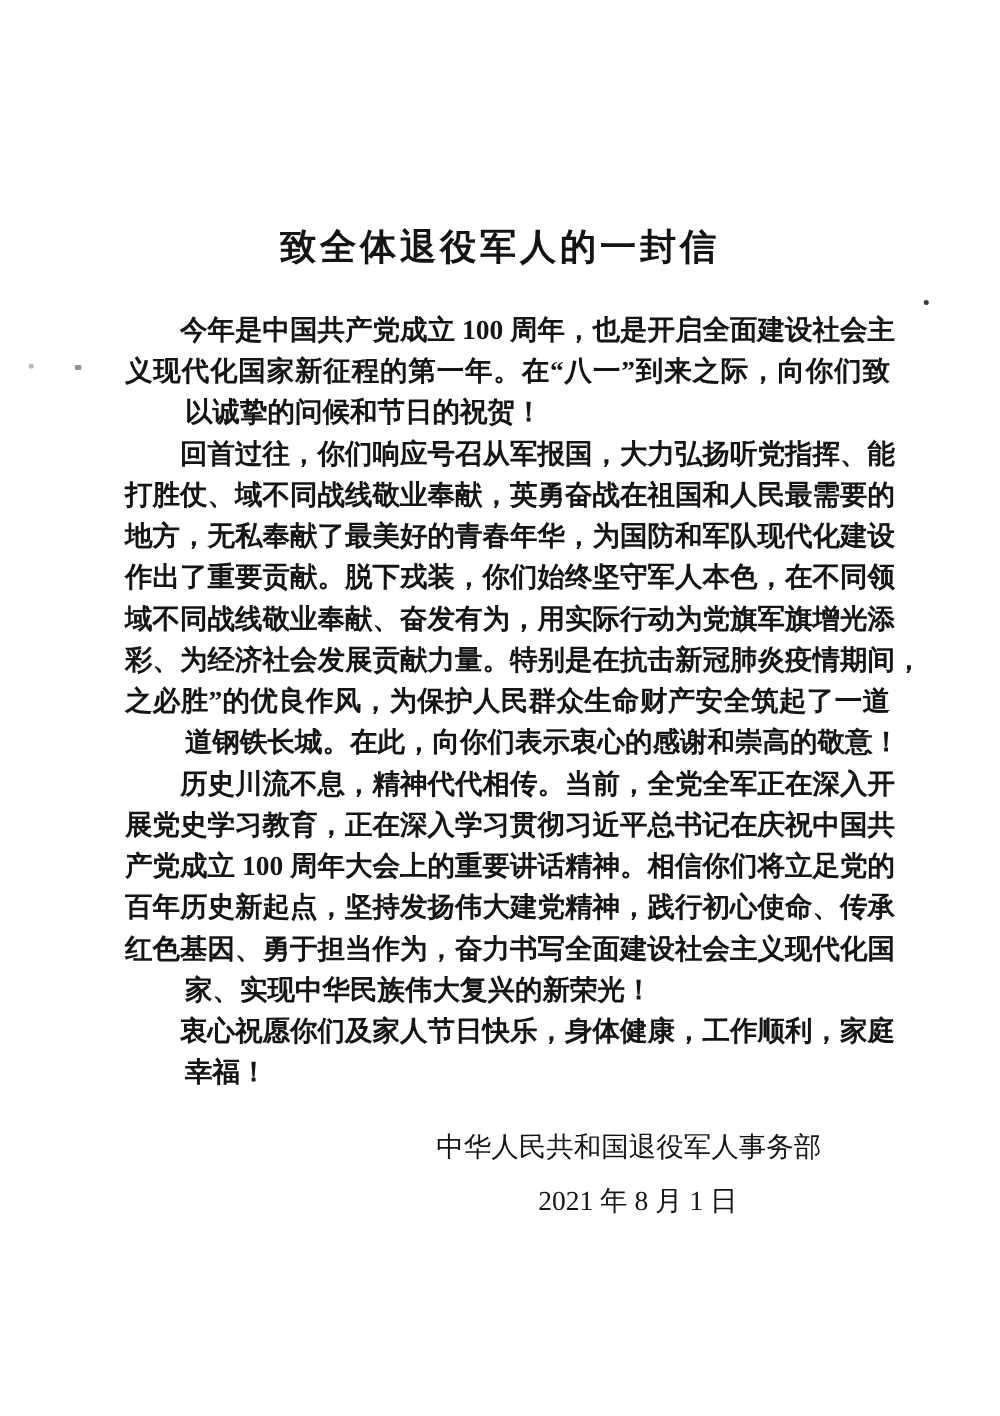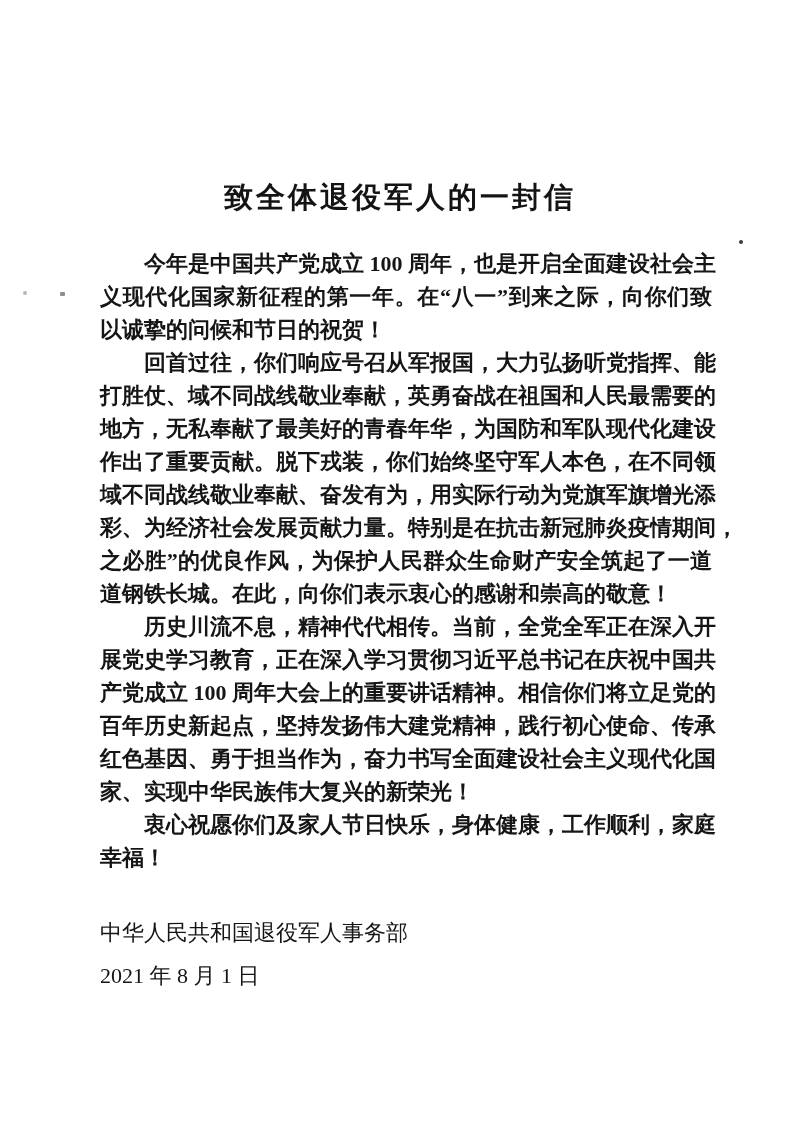--- a/index.html
+++ b/index.html
@@ -40,33 +40,35 @@
     line-height: 33px;
     text-align: justify;
     text-align-last: justify;
     white-space: nowrap;
     color: #151515;
   }
   .line.first { text-indent: 2em; }
   .line.last {
     text-align: center;
     text-align-last: left;
+    margin-left: 48px;
   }
   .signature {
-    margin-top: 42px;
+    margin-top: 27px;
     height: 33px;
     line-height: 33px;
+    text-align: right;
     padding-right: 55px;
     color: #151515;
   }
   .sign-date {
     margin-top: 10px;
     height: 33px;
     line-height: 33px;
-    text-align: left;
+    text-align: right;
     padding-right: 122px;
     color: #151515;
   }
   .speck {
     position: absolute;
     border-radius: 50%;
   }
   .speck-1 { left: 739px; top: 240px; width: 4px; height: 4px; background: #3a3a3a; }
   .speck-2 { left: 23px;  top: 291px; width: 4px; height: 4px; background: #b9b9b9; }
   .speck-3 { left: 60px;  top: 292px; width: 5px; height: 4px; background: #8f8f8f; border-radius: 1px; }

